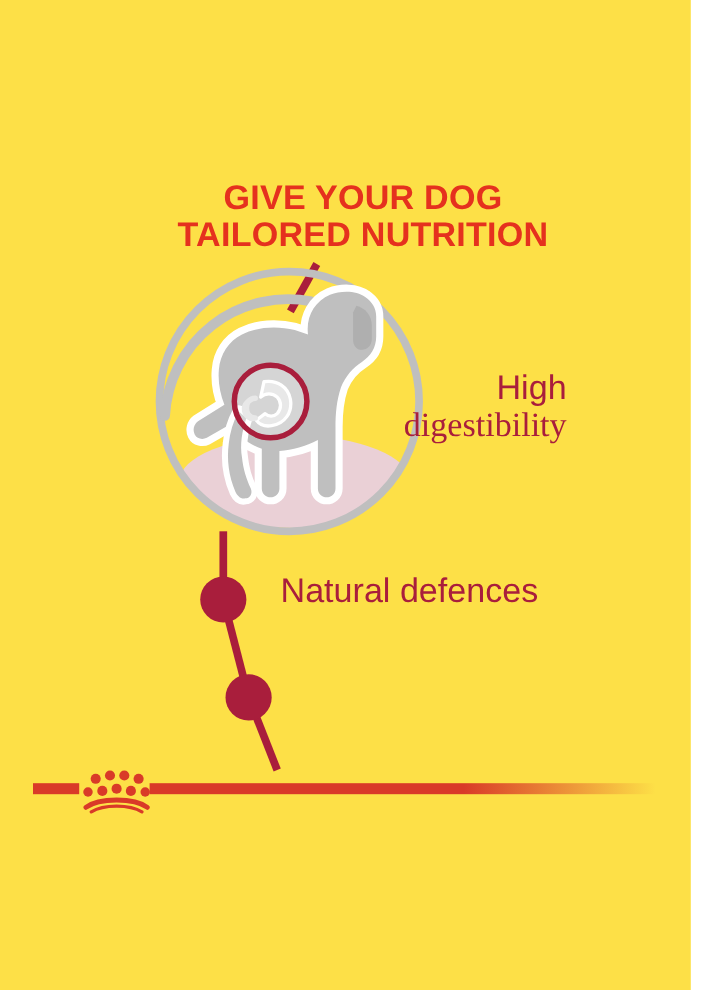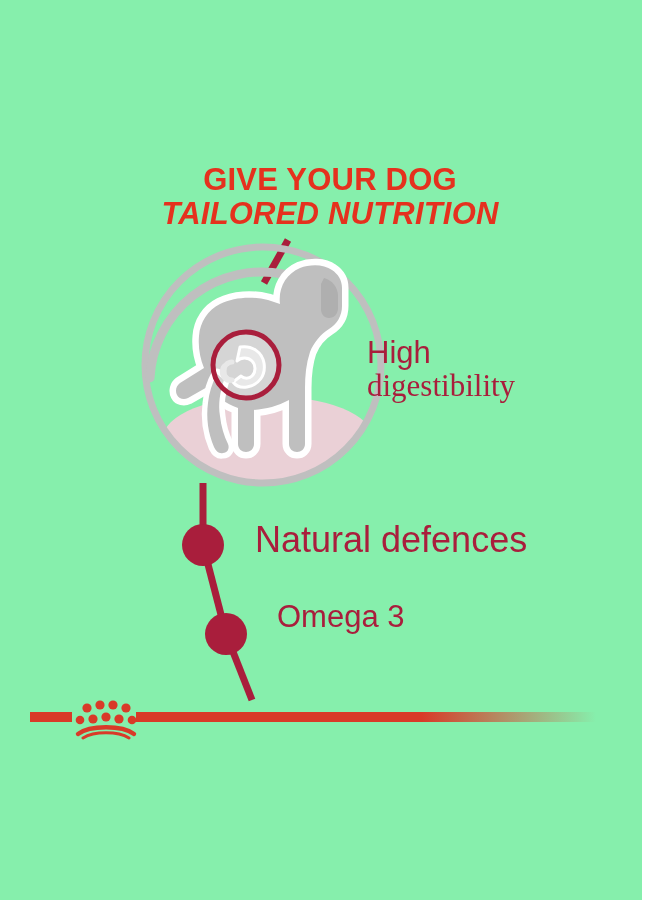--- a/index.html
+++ b/index.html
@@ -7,40 +7,39 @@
     padding: 0;
     background: #ffffff;
   }
   body {
     font-family: "Liberation Sans", sans-serif;
   }
   #poster {
     position: relative;
     width: 628px;
     height: 900px;
-    background: #86efac;
+    background: #fde047;
     overflow: hidden;
-    padding-left: 14px;
   }
 
   
   .headline {
     position: absolute;
     left: 0;
     top: 163px;
     width: 660px;
     text-align: center;
     color: #E5311E;
     font-family: "Liberation Sans", sans-serif;
     font-weight: bold;
     font-size: 31px;
     line-height: 34px;
     letter-spacing: 0.2px;
   }
-  .headline .line2 { display: block; font-style: italic; }
+  .headline .line2 { display: block; }
 
   
   .illustration {
     position: absolute;
     left: 128px;
     top: 230px;
     width: 270px;
     height: 270px;
   }
 
@@ -50,25 +49,26 @@
     color: #A91E3C;
     font-family: "Liberation Sans", sans-serif;
     font-weight: normal;
     line-height: 1.06;
     white-space: nowrap;
   }
   .label-digest {
     left: 367px;
     top: 337px;
     font-size: 31px;
+    text-align: right;
   }
   .label-defences {
     left: 255px;
     top: 521px;
-    font-size: 36px;
+    font-size: 31px;
   }
   .label-omega {
     left: 277px;
     top: 601px;
     font-size: 31px;
   }
   .label .sub { display: block; font-family: Liberation Serif, serif; }
 
   
   .connectors {
@@ -223,21 +223,20 @@
   <div class="label label-digest">
     <span>High</span>
     <span class="sub">digestibility</span>
   </div>
 
   <div class="label label-defences">
     <span>Natural defences</span>
   </div>
 
   <div class="label label-omega">
-    <span>Omega 3</span>
   </div>
 
   <svg class="footer-rule" viewBox="0 0 660 40">
     <defs>
       <linearGradient id="fadeRight" x1="0" y1="0" x2="1" y2="0">
         <stop offset="0%" stop-color="#D93A28" stop-opacity="1"></stop>
         <stop offset="62%" stop-color="#D93A28" stop-opacity="1"></stop>
         <stop offset="100%" stop-color="#D93A28" stop-opacity="0"></stop>
       </linearGradient>
     </defs>

